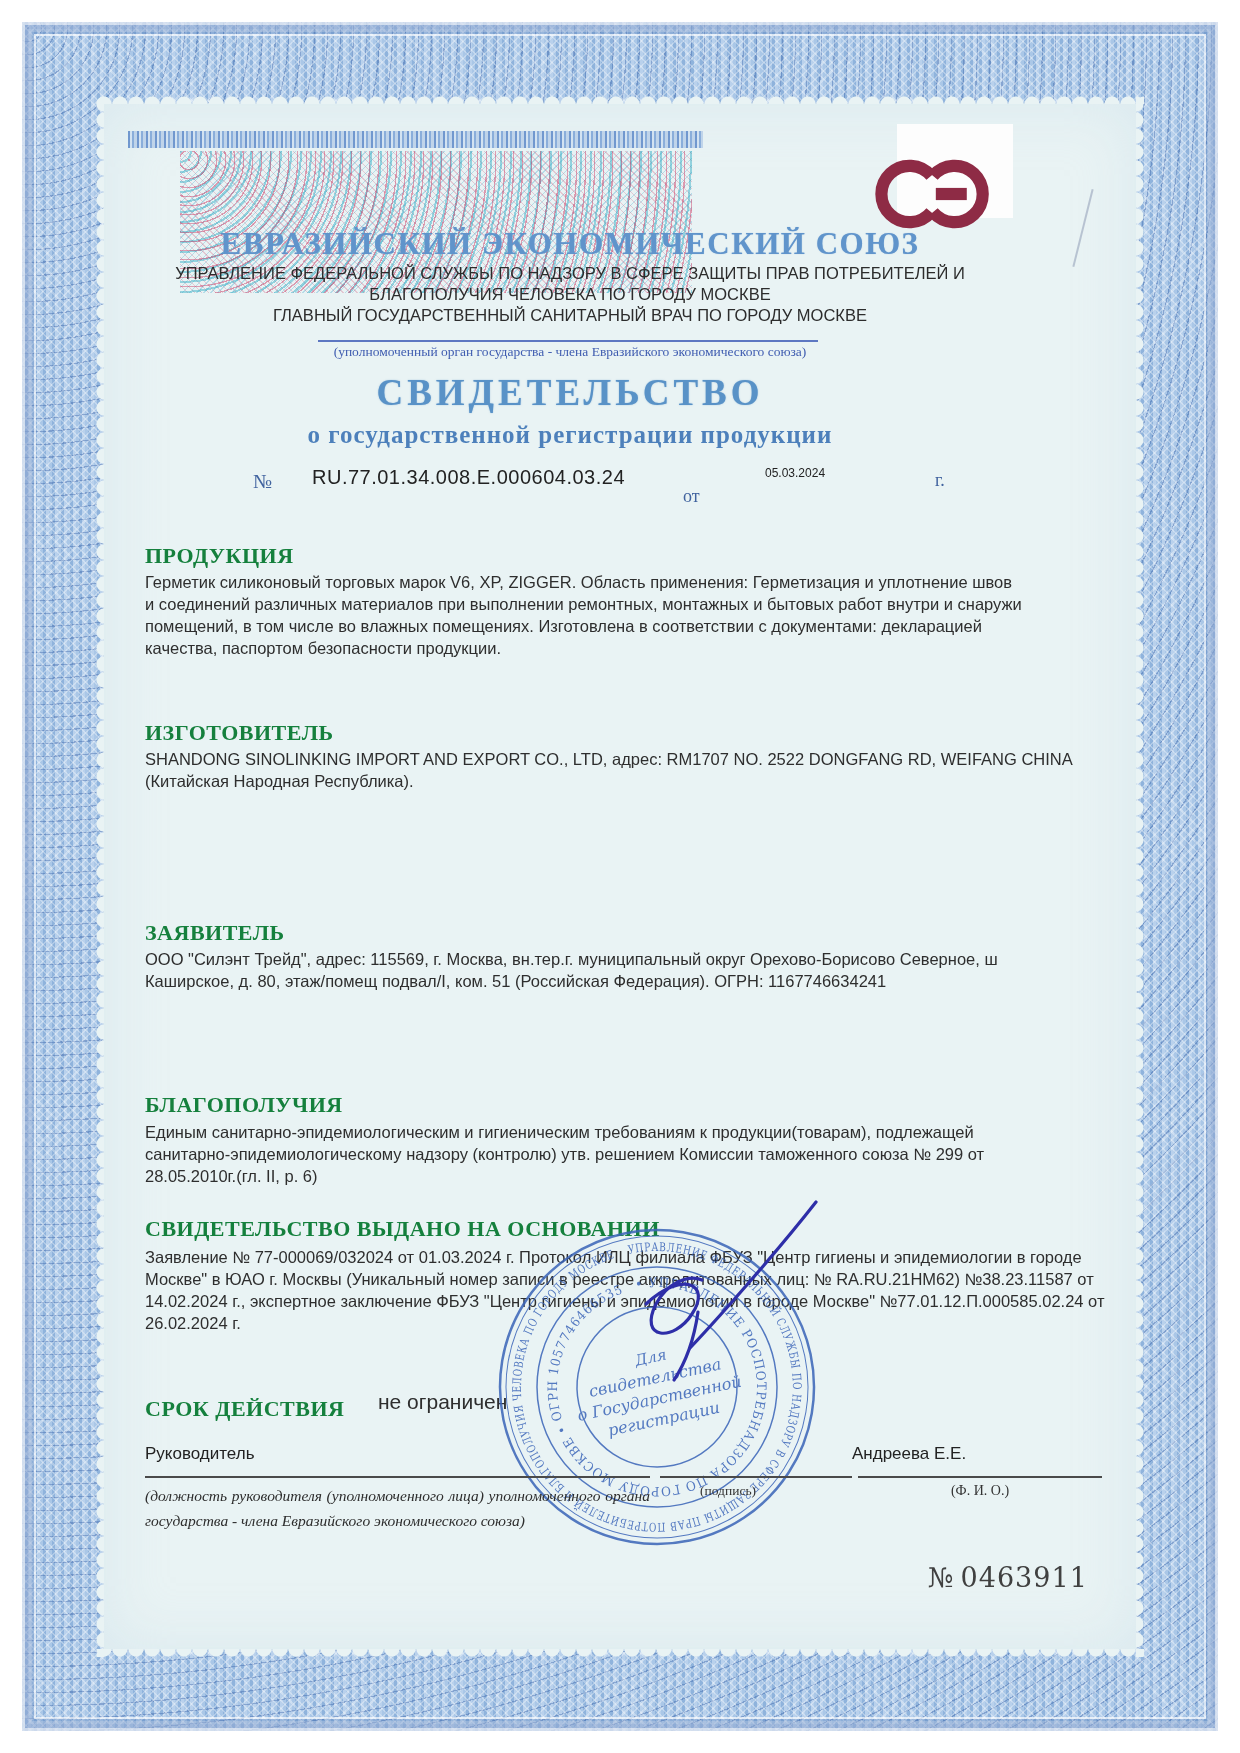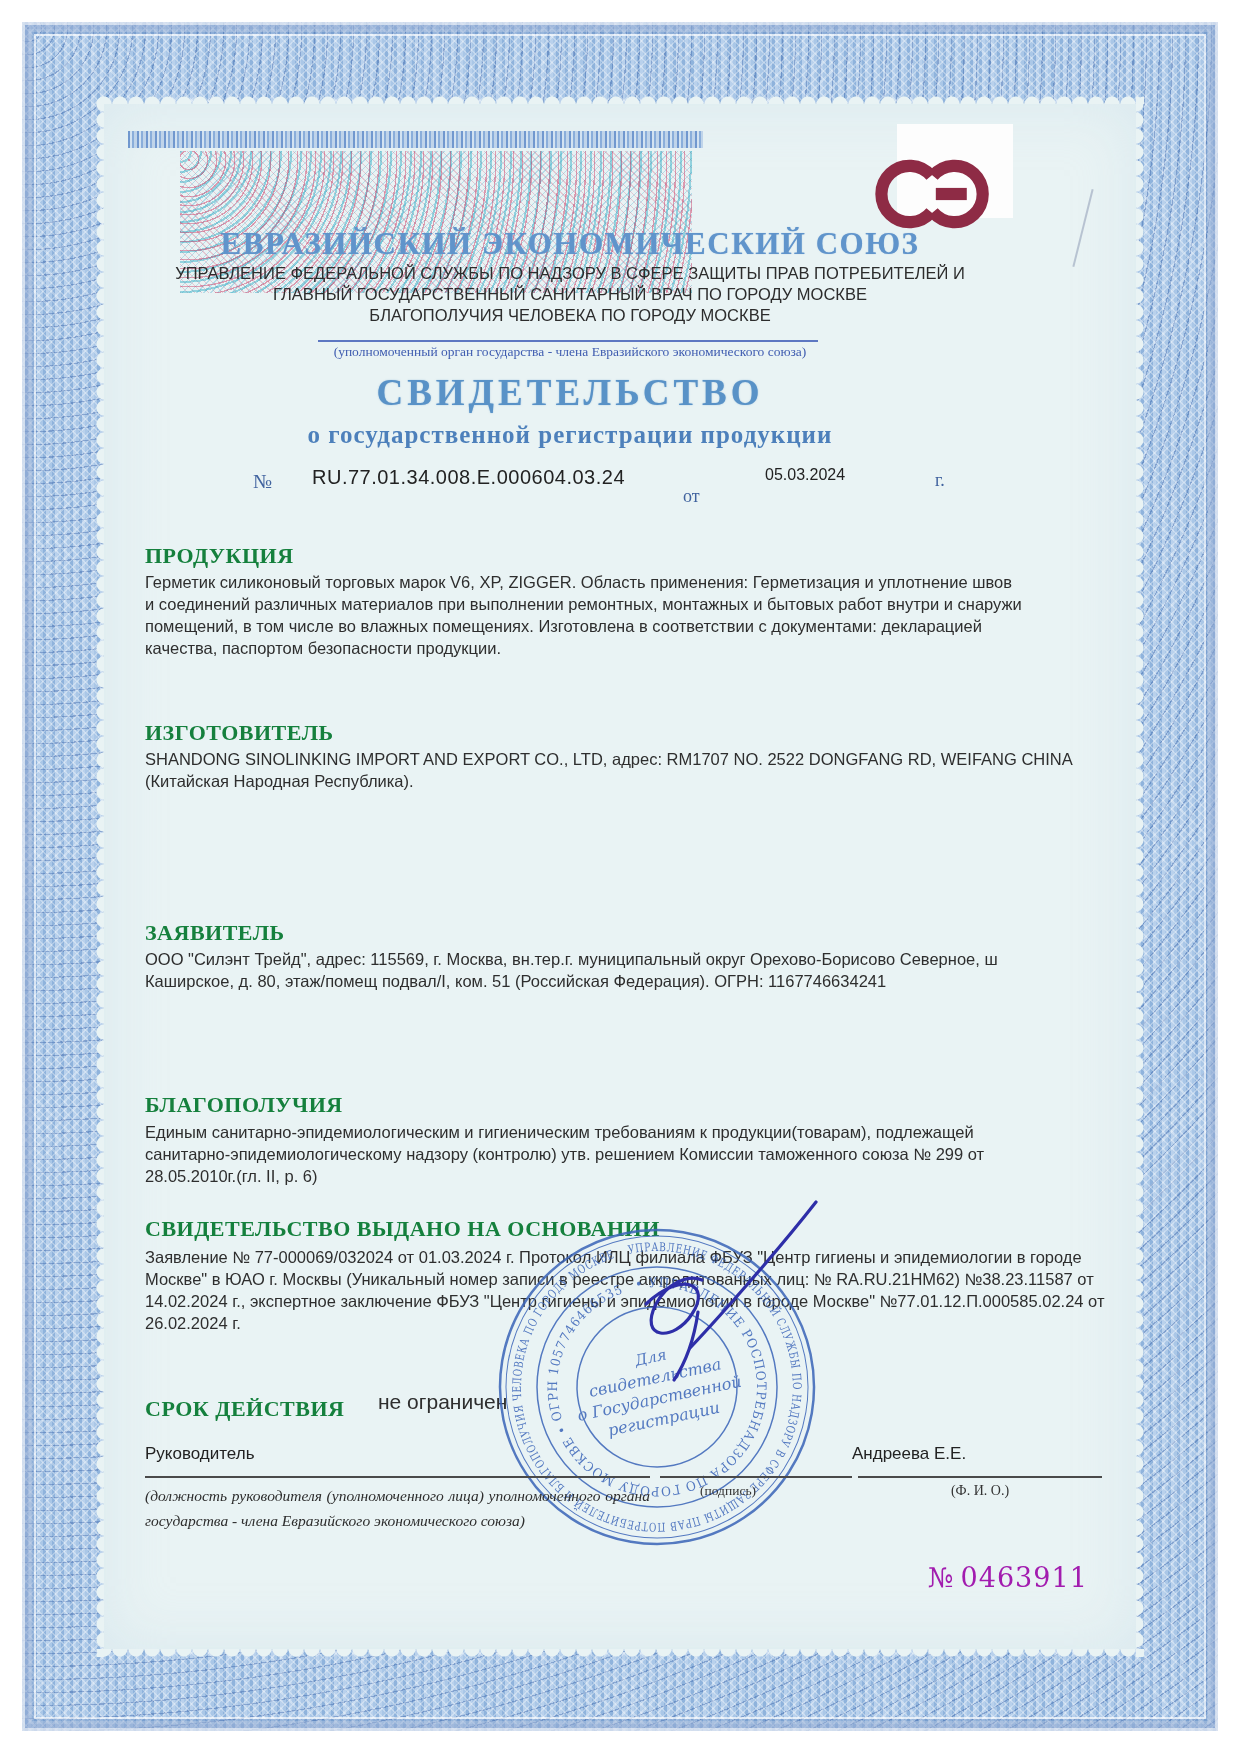--- a/index.html
+++ b/index.html
@@ -53,21 +53,21 @@
   .title-main{position:absolute;left:140px;top:371px;width:860px;text-align:center;
     font-family:"Liberation Serif",serif;font-weight:bold;font-size:37px;letter-spacing:4px;color:#5992c7;
     text-shadow:0 0 1.5px rgba(89,146,199,.55);}
   .title-sub{position:absolute;left:140px;top:421px;width:860px;text-align:center;
     font-family:"Liberation Serif",serif;font-weight:bold;font-size:25px;letter-spacing:1px;color:#4d80bb;}
   
   .reg-row{position:absolute;left:140px;top:466px;width:860px;height:30px;}
   .reg-row .no{position:absolute;left:113px;top:4px;font-family:"Liberation Serif",serif;font-size:20px;color:#41639f;}
   .reg-row .num{position:absolute;left:172px;top:0;font-size:20px;color:#222;letter-spacing:.5px;}
   .reg-row .ot{position:absolute;left:543px;top:20px;font-family:"Liberation Serif",serif;font-size:18px;color:#41639f;}
-  .reg-row .date{position:absolute;left:625px;top:0;font-size:16px;color:#222;}
+  .reg-row .date{position:absolute;left:625px;top:0;font-size:12px;color:#222;}
   .reg-row .g{position:absolute;left:795px;top:4px;font-family:"Liberation Serif",serif;font-size:18px;color:#41639f;}
   
   .sec-h{position:absolute;font-family:"Liberation Serif",serif;font-weight:600;font-size:22px;
     letter-spacing:.5px;color:#15803d;}
   .sec-p{position:absolute;font-size:16.5px;line-height:1.34;color:#2e2e2e;}
   
   .head-label{position:absolute;left:145px;top:1444px;font-size:17px;color:#222;}
   .head-name{position:absolute;left:852px;top:1444px;width:150px;text-align:left;font-size:17px;color:#222;}
   .uline{position:absolute;height:2px;background:#4a4a4a;top:1476px;}
   .u-pos{left:145px;width:505px;}
@@ -76,21 +76,21 @@
   .pos-note{position:absolute;left:145px;top:1483px;width:505px;text-align:justify;
     font-family:"Liberation Serif",serif;font-size:15.5px;line-height:1.62;color:#2d2d2d;font-style:italic;}
   .sig-note{position:absolute;left:700px;top:1483px;font-family:"Liberation Serif",serif;font-size:13.5px;color:#333;}
   .fio-note{position:absolute;left:858px;top:1483px;width:244px;text-align:center;
     font-family:"Liberation Serif",serif;font-size:14px;color:#333;}
   
   .stamp{position:absolute;left:492px;top:1222px;width:330px;height:330px;transform:rotate(-12deg);opacity:.85;}
   .signature{position:absolute;left:548px;top:1192px;width:300px;height:200px;}
   
   .serial{position:absolute;left:928px;top:1562px;font-family:"DejaVu Serif",serif;
-    font-size:27px;color:#a21caf;letter-spacing:1px;}
+    font-size:27px;color:#404040;letter-spacing:1px;}
   .serial .sp{margin-right:6px;}
 </style>
 </head>
 <body>
 
 <div class="page">
 
   <div class="band"></div>
   <div class="band-rim"></div>
   <div class="inner"></div>
@@ -111,22 +111,22 @@
         <path d="M65,28.7 A30,30 0 1 1 65,67.3"></path>
         <path d="M68,48 L101,48"></path>
       </g>
     </svg>
   </div>
 
   <div class="union-title">ЕВРАЗИЙСКИЙ ЭКОНОМИЧЕСКИЙ СОЮЗ</div>
 
   <div class="authority">
     <div>УПРАВЛЕНИЕ ФЕДЕРАЛЬНОЙ СЛУЖБЫ ПО НАДЗОРУ В СФЕРЕ ЗАЩИТЫ ПРАВ ПОТРЕБИТЕЛЕЙ И</div>
+    <div>БЛАГОПОЛУЧИЯ ЧЕЛОВЕКА ПО ГОРОДУ МОСКВЕ</div>
     <div>ГЛАВНЫЙ ГОСУДАРСТВЕННЫЙ САНИТАРНЫЙ ВРАЧ ПО ГОРОДУ МОСКВЕ</div>
-    <div>БЛАГОПОЛУЧИЯ ЧЕЛОВЕКА ПО ГОРОДУ МОСКВЕ</div>
   </div>
 
   <div class="rule"></div>
   <div class="authority-note">(уполномоченный орган государства - члена Евразийского экономического союза)</div>
 
   <div class="title-main">СВИДЕТЕЛЬСТВО</div>
   <div class="title-sub">о государственной регистрации продукции</div>
 
   <div class="reg-row">
     <span class="no">№</span>

